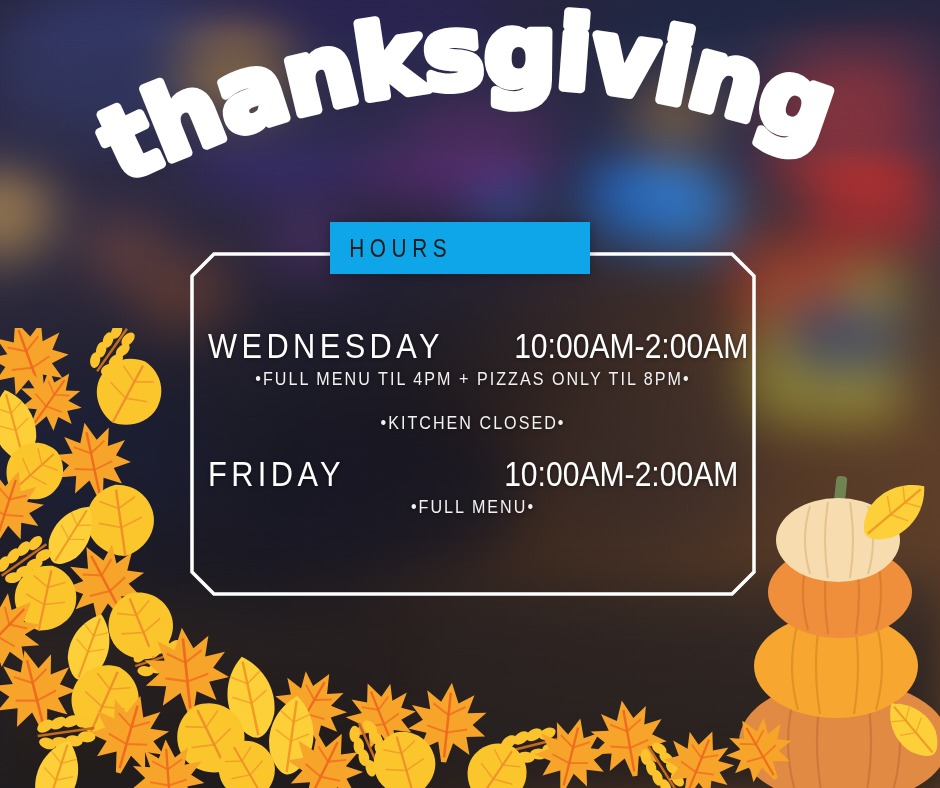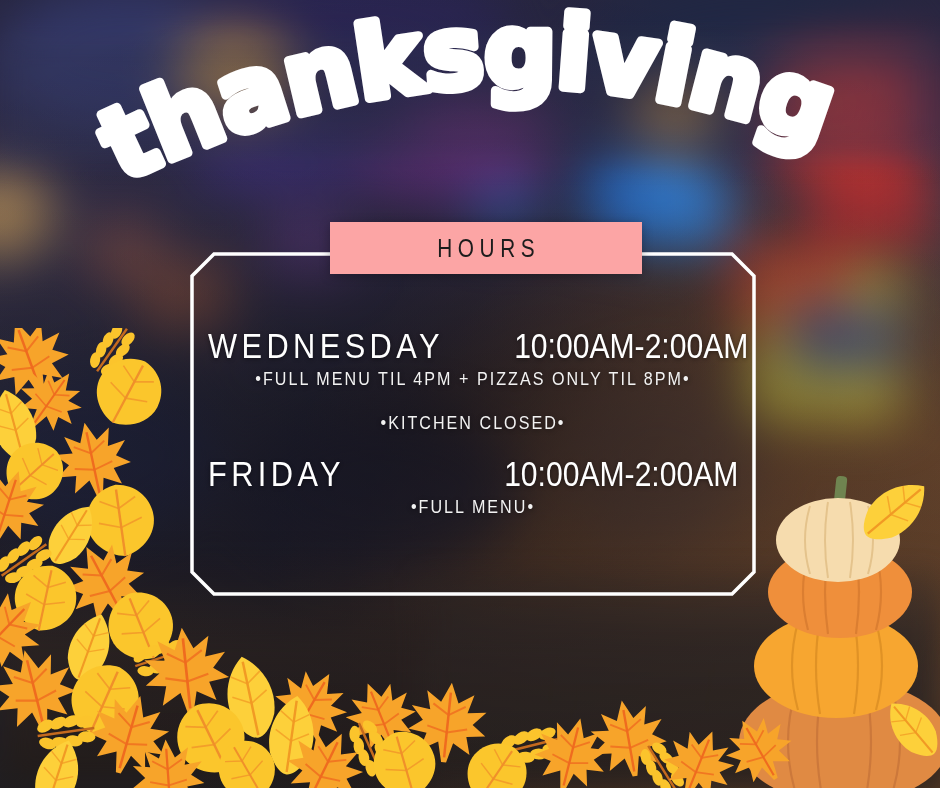--- a/index.html
+++ b/index.html
@@ -75,23 +75,23 @@
   
   .frame {
     position:absolute;
     left:190px; top:252px; width:566px; height:344px;
   }
   .frame svg { width:100%; height:100%; display:block; overflow:visible; }
 
   
   .hours-banner {
     position:absolute; left:330px; top:222px;
-    width:312px; height:52px;
-    background:#fca5a5;
-    display:flex; align-items:center; justify-content:center;
+    width:260px; height:52px;
+    background:#0ea5e9;
+    display:flex; align-items:center; justify-content:flex-start;
     box-shadow:0 2px 10px rgba(0,0,0,.28);
   }
   .hours-banner span {
     font-family:"Liberation Sans", sans-serif;
     font-weight:400;
     font-size:26px;
     letter-spacing:7px;
     text-indent:7px;
     color:#1c1c1c;
     transform:scaleX(.80);

